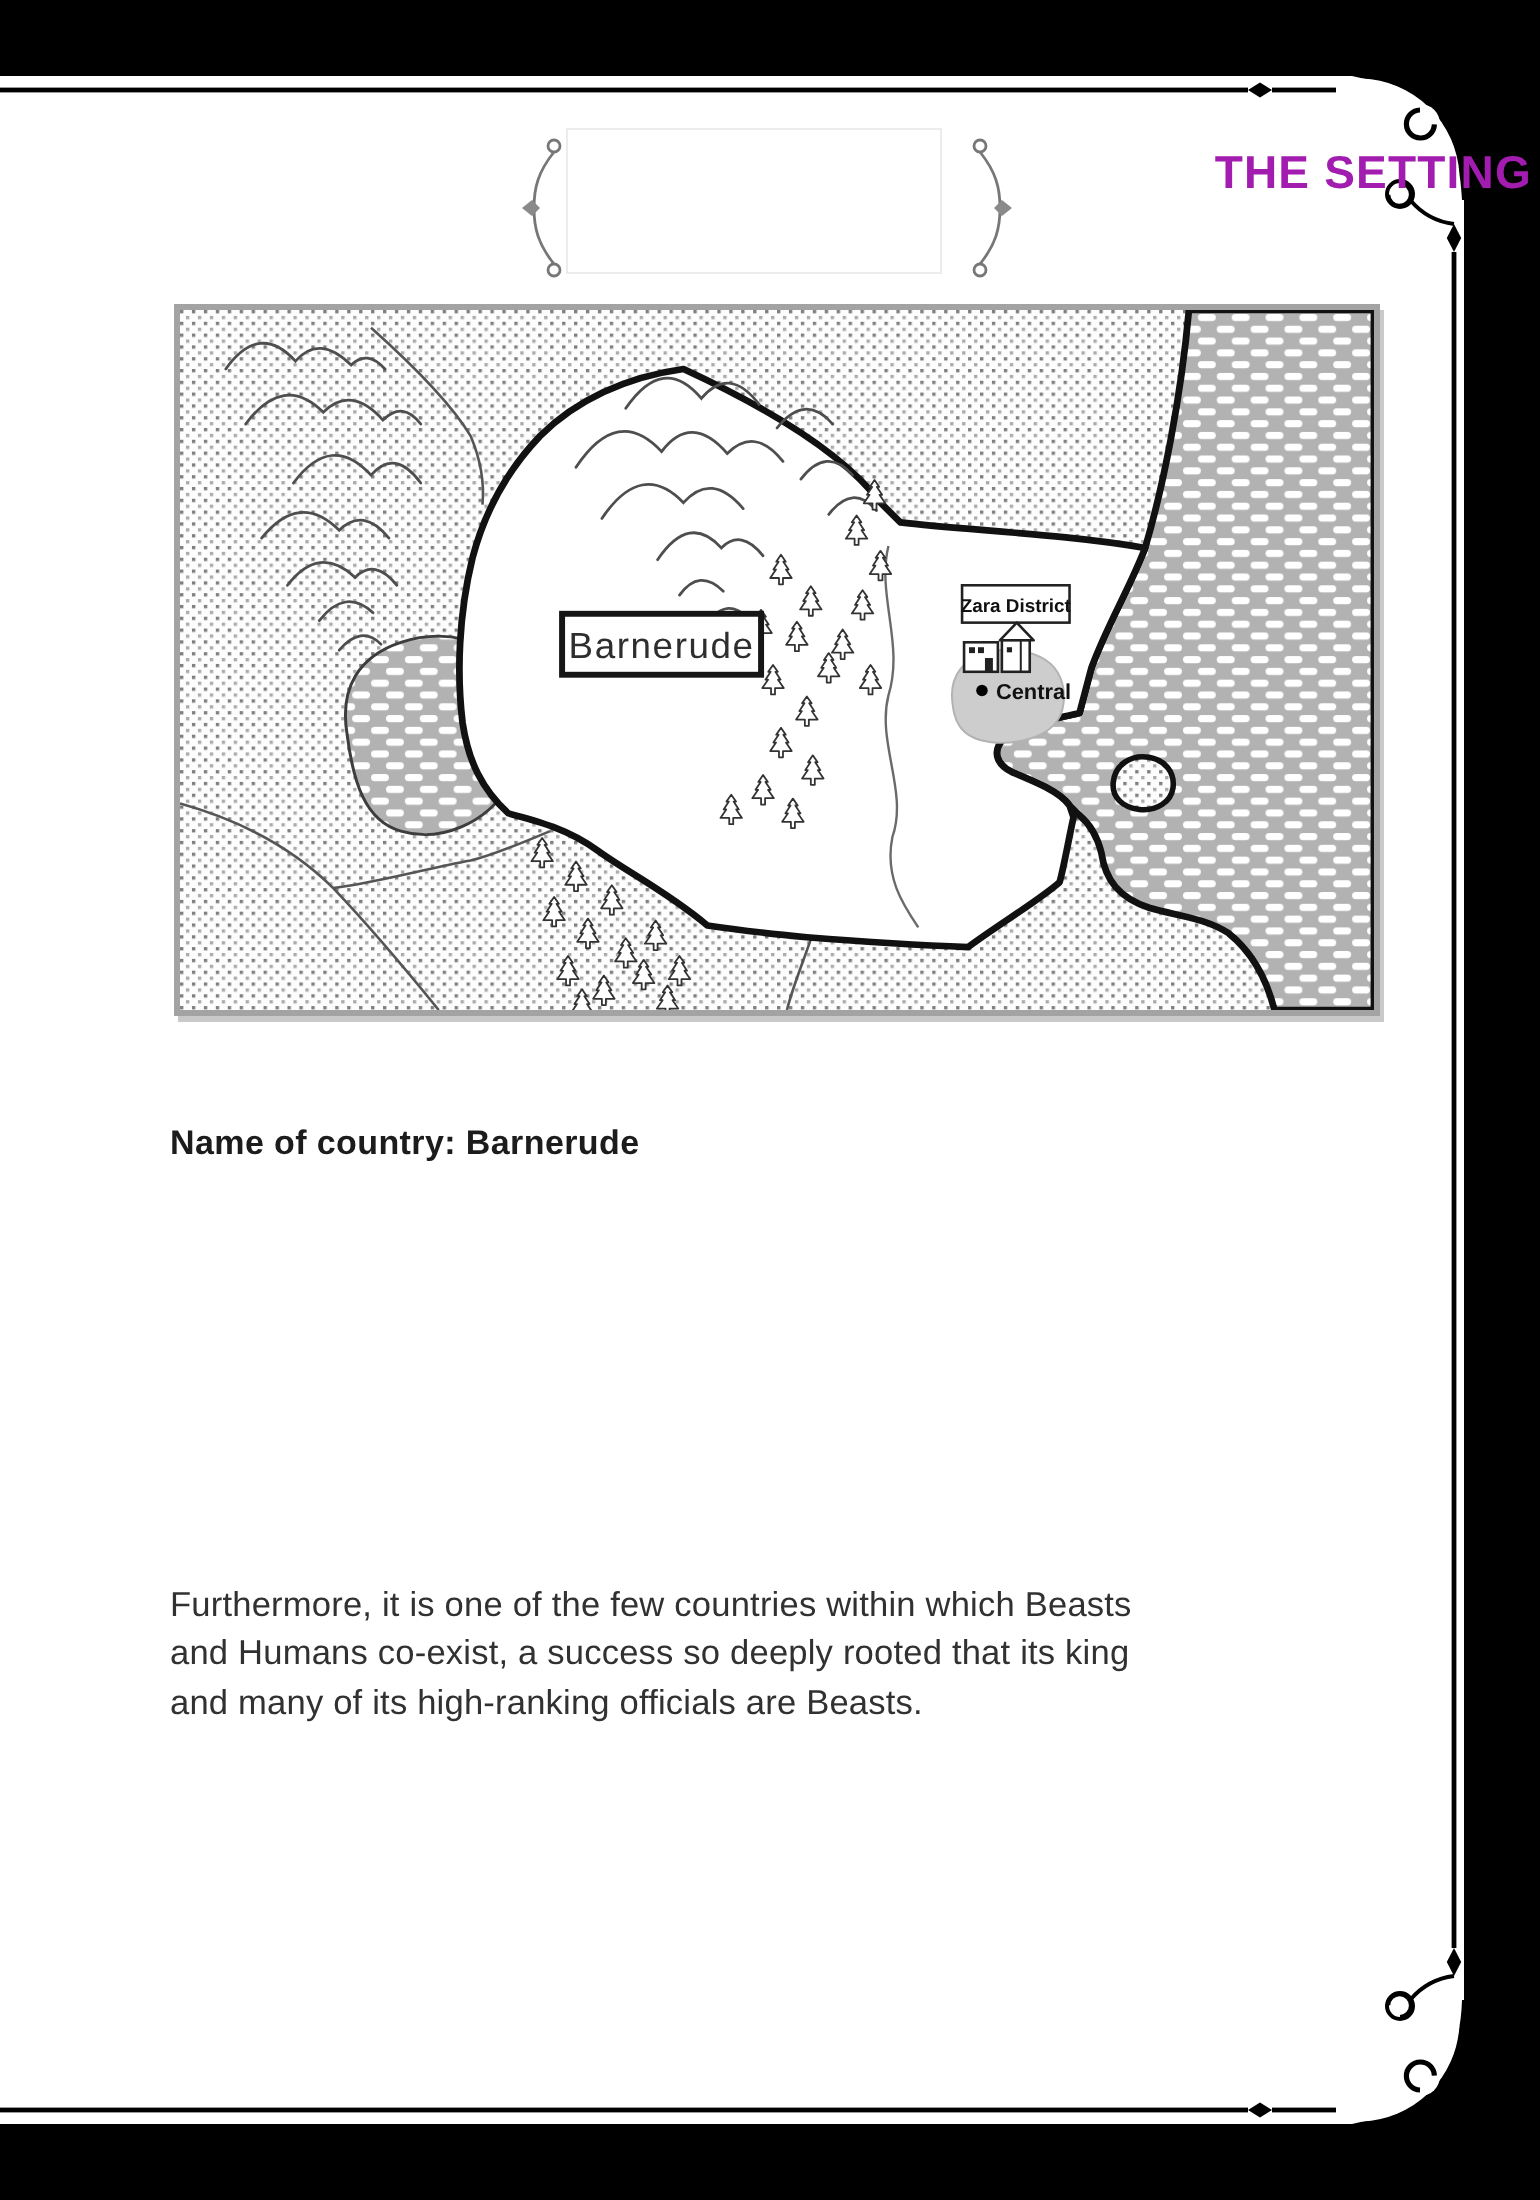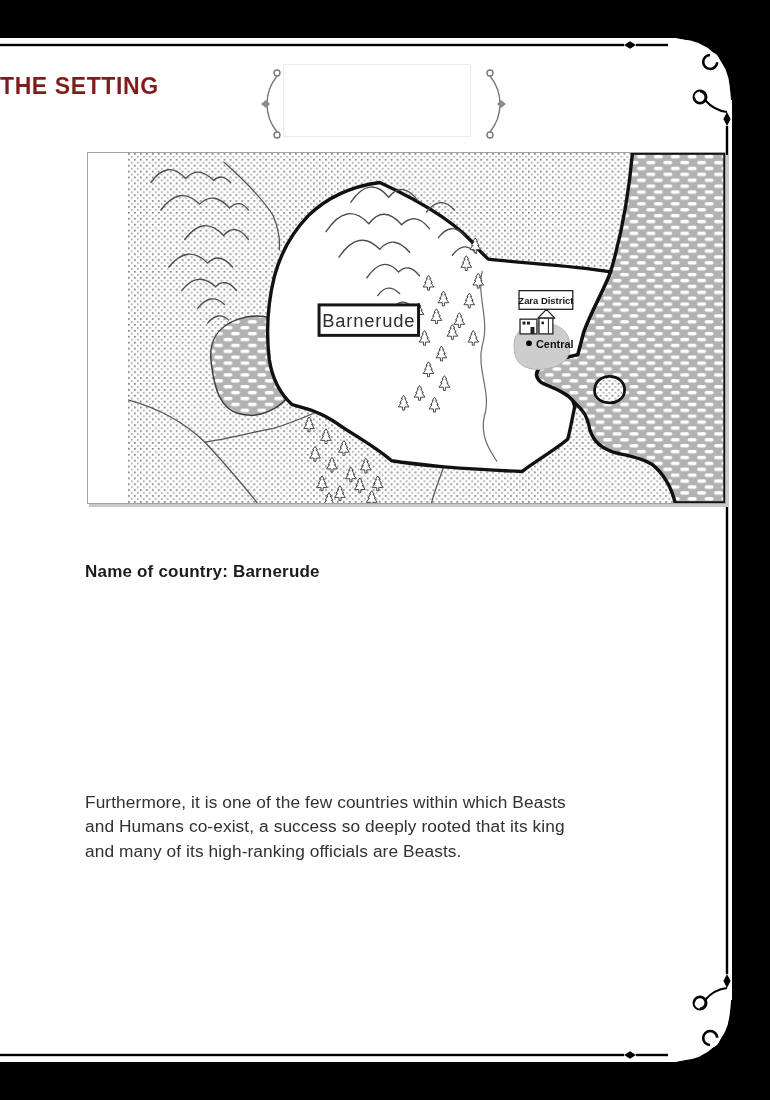--- a/index.html
+++ b/index.html
@@ -2,28 +2,28 @@
 <html><head>
 <meta charset="utf-8">
 <style>
   html,body{margin:0;padding:0;background:#fff;}
   .page{position:relative;width:770px;height:1100px;background:#ffffff;overflow:hidden;
         font-family:"Liberation Sans",sans-serif;}
   .frame-svg{position:absolute;left:0;top:0;pointer-events:none;}
   
   .title-box{position:absolute;left:283px;top:64px;width:186px;height:71px;
              background:#fff;border:1px solid #ececec;}
-  .title{position:absolute;left:0;top:72px;width:766px;text-align:left;
-         font-size:23px;font-weight:bold;letter-spacing:0.6px;color:#7f1d1d;line-height:29px;}
+  .title{position:absolute;left:0;top:72px;width:766px;text-align:right;
+         font-size:23px;font-weight:bold;letter-spacing:0.6px;color:#a21caf;line-height:29px;}
   .flourish{position:absolute;top:66px;}
   .flourish.left{left:260px;}
   .flourish.right{left:481px;transform:scaleX(-1);}
   
   .map{position:absolute;left:87px;top:152px;width:597px;height:350px;
-       border:1px solid #a3a3a3;background:#fff;box-shadow:2px 3px 0 #c9c9c9;padding-left:40px;}
+       border:3px solid #a3a3a3;background:#fff;box-shadow:2px 3px 0 #c9c9c9;}
   .map svg{display:block;}
   .map text{font-family:"Liberation Sans",sans-serif;}
   
   .heading{position:absolute;left:85px;top:562px;font-size:17px;font-weight:bold;
            color:#1c1c1c;letter-spacing:0.2px;text-align:right;}
   .para{position:absolute;left:85px;width:600px;font-size:17.3px;line-height:24.3px;
         color:#313131;letter-spacing:0.1px;white-space:pre-line;}
   .p1{top:641px;} .p2{top:759px;margin-top:31px;} .p3{top:851px;}
 </style>
 </head>

